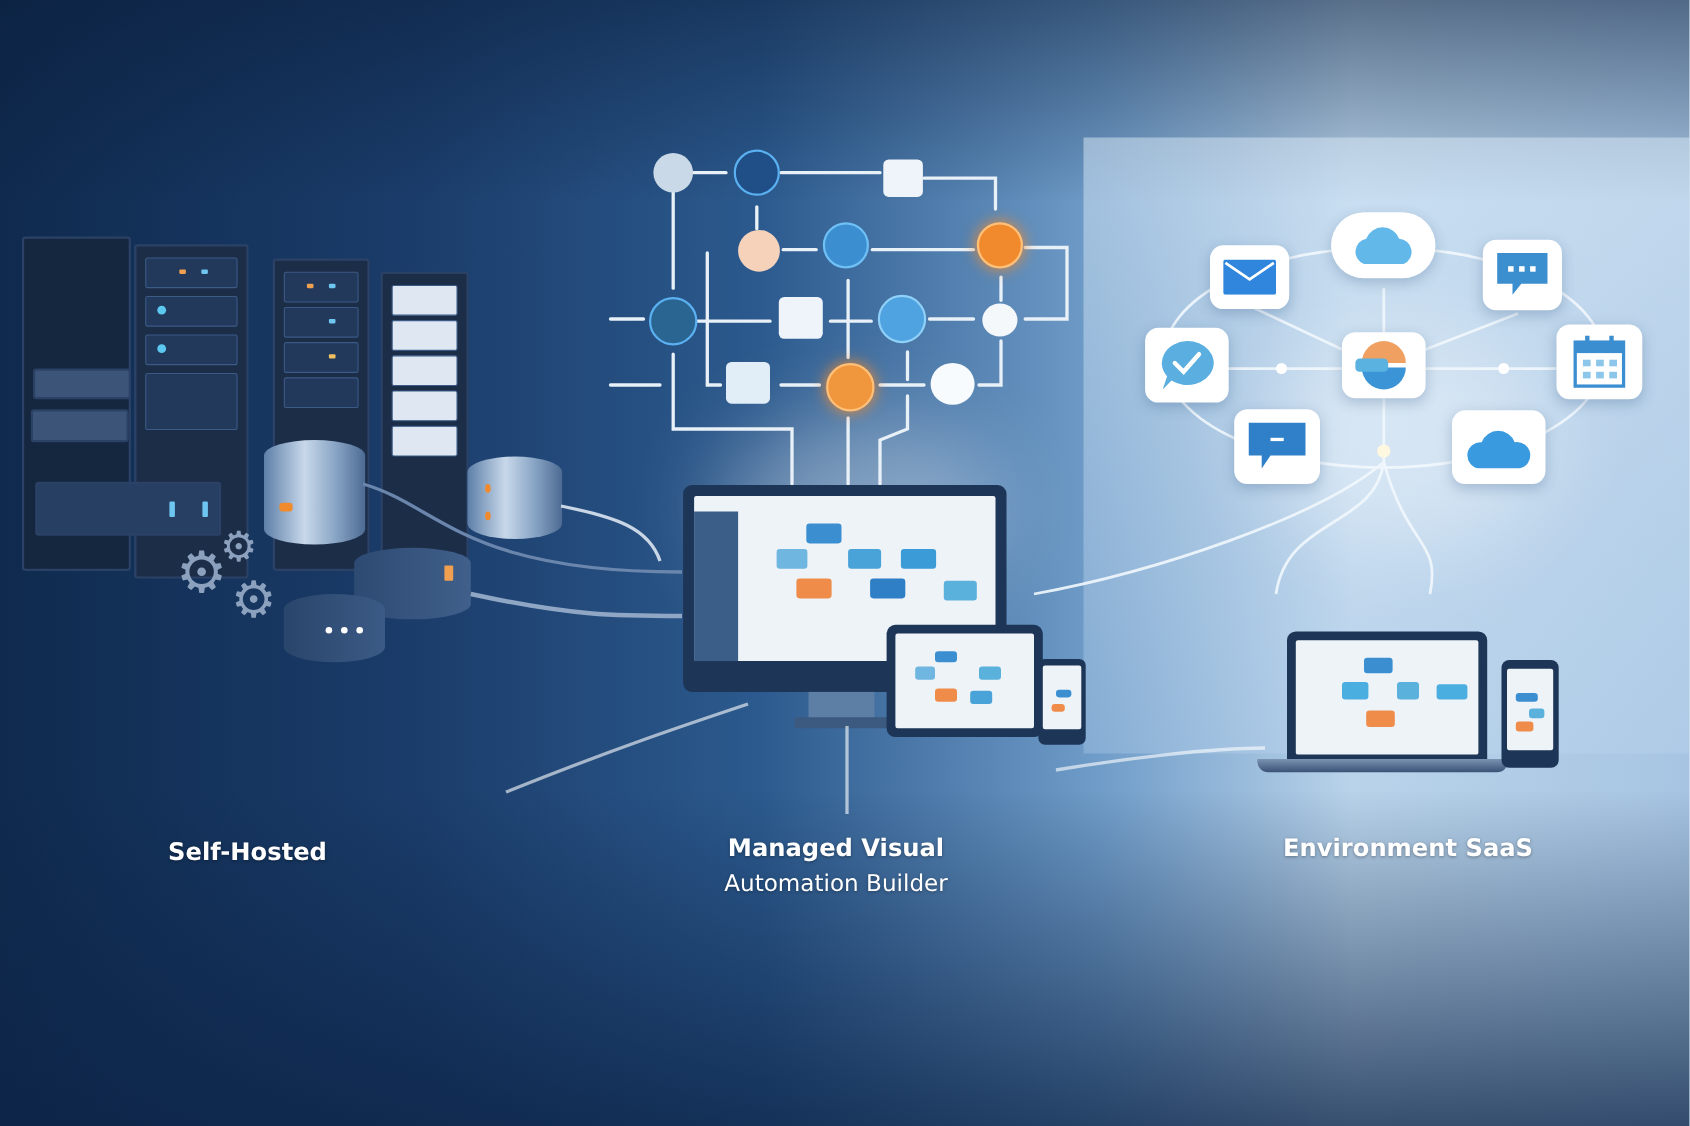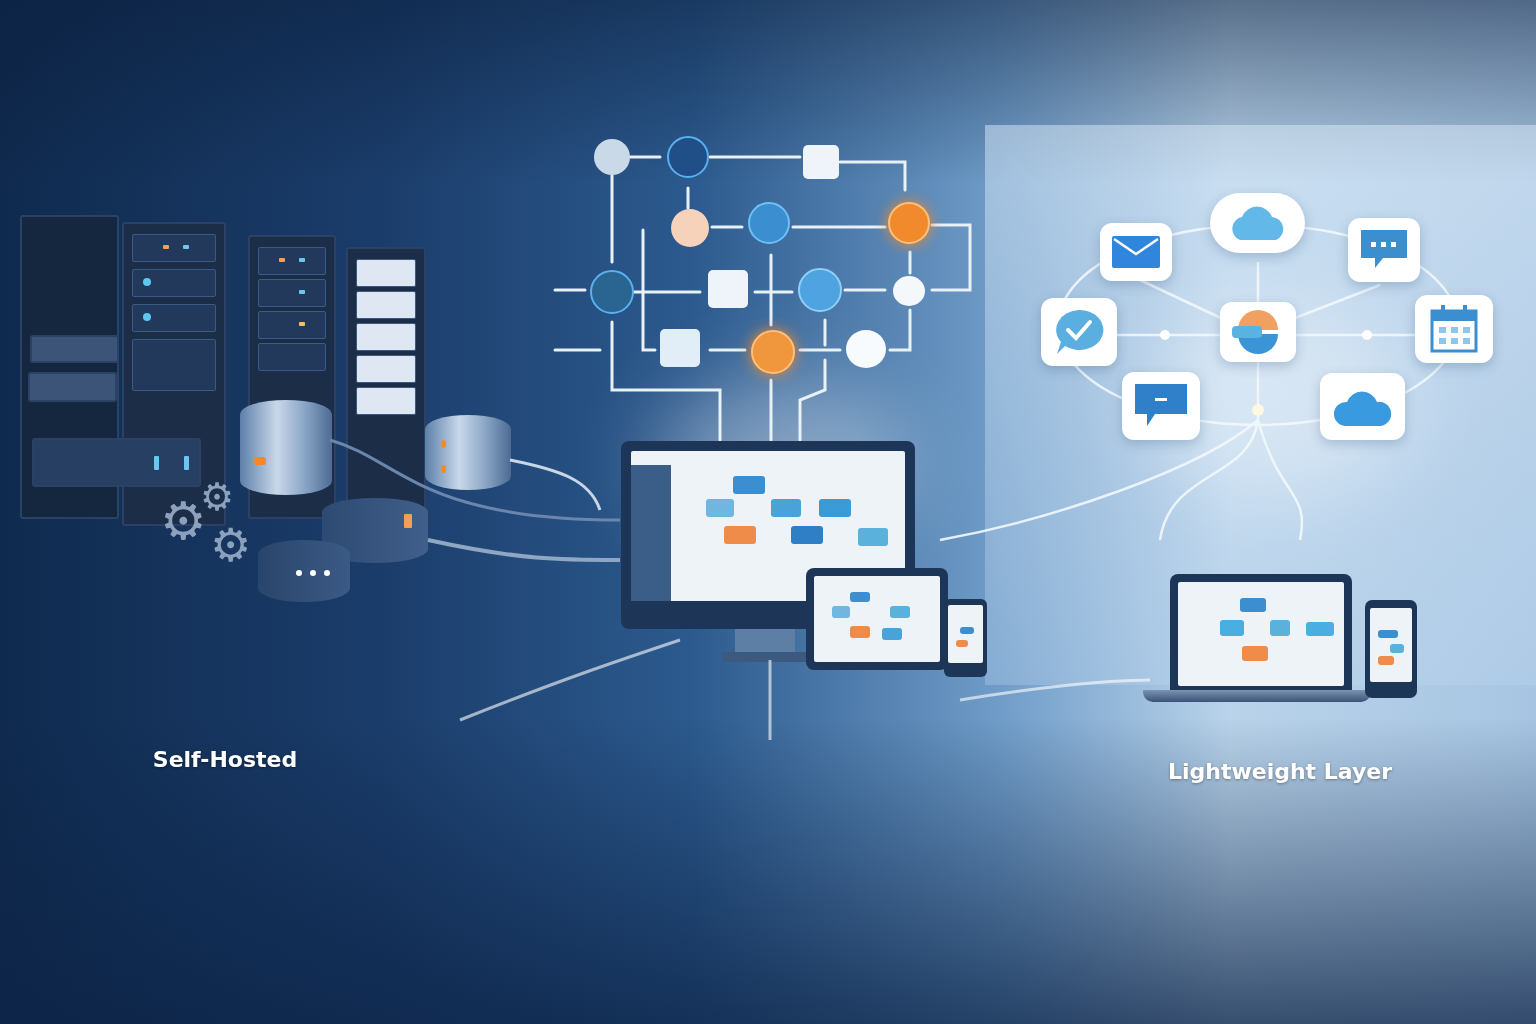--- a/index.html
+++ b/index.html
@@ -274,20 +274,22 @@
 </div>
 
 <svg width="1536" height="1024">
   <g stroke="rgba(255,255,255,0.6)" stroke-width="3" fill="none">
     <path d="M460 720 C560 680 620 660 680 640"></path>
     <path d="M960 700 C1020 690 1100 680 1150 680"></path>
     <line x1="770" y1="660" x2="770" y2="740"></line>
   </g>
 </svg>
 
-<div class="caption" style="left:40px;top:744px;width:370px;">
+<div class="caption" style="left:40px;top:760px;width:370px;">
   <div class="l1">Self-Hosted</div>
 </div>
 <div class="caption" style="left:600px;top:756px;width:320px;">
+  <div class="l1">Managed Visual</div>
+  <div class="l1" style="font-weight:normal;font-size:21px;line-height:30px;">Automation Builder</div>
 </div>
 <div class="caption" style="left:1090px;top:756px;width:380px;">
-  <div class="l1">Lightweight Layer</div>
+  <div class="l1">Environment SaaS</div>
 </div>
 
 </body></html>

